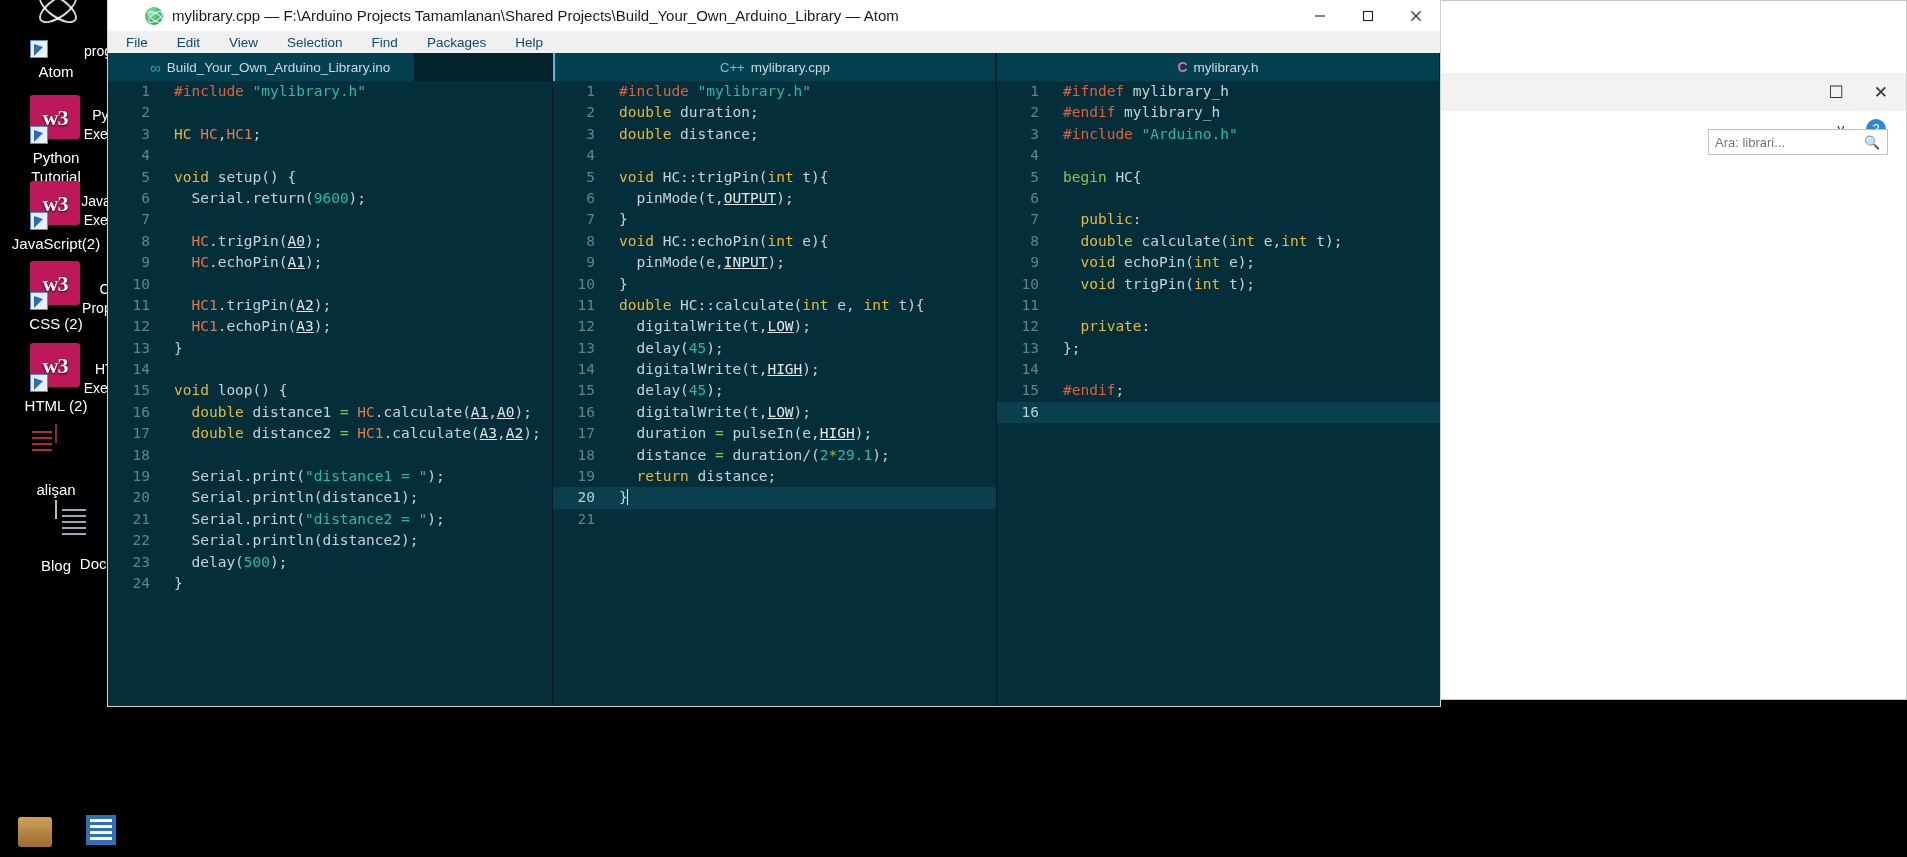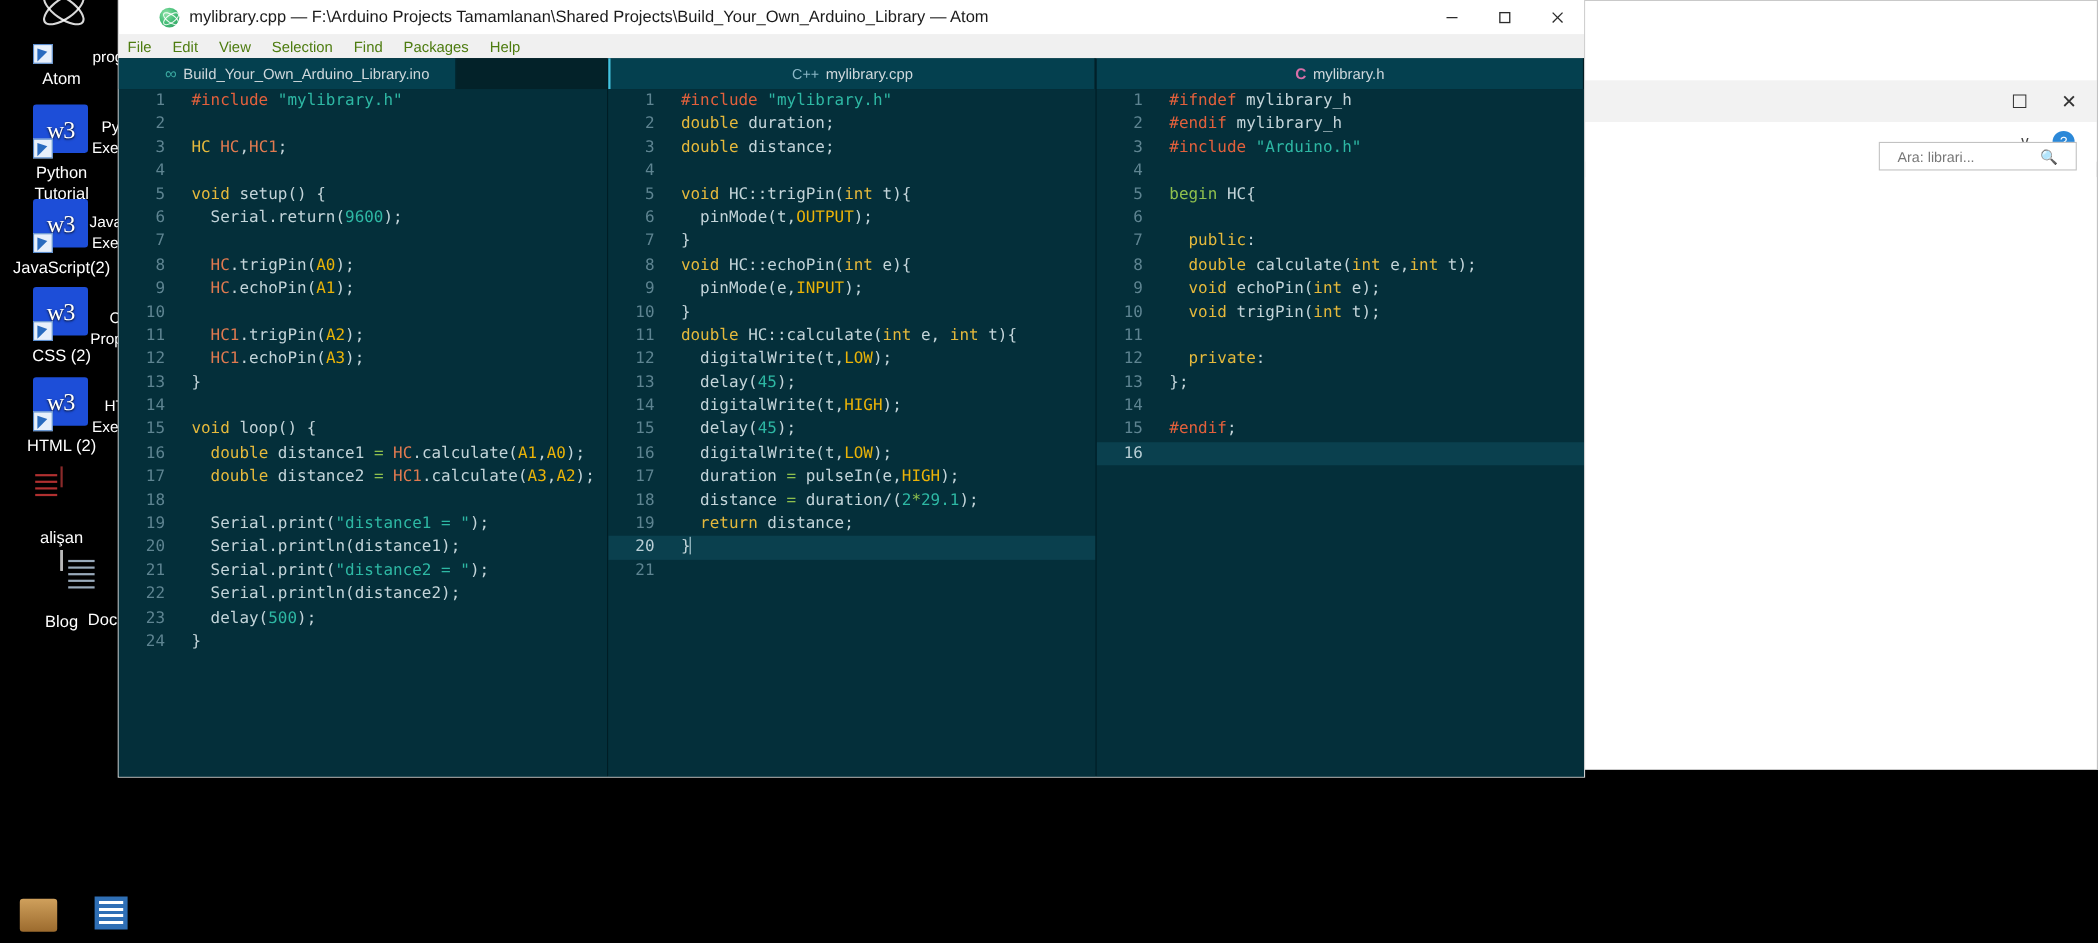--- a/index.html
+++ b/index.html
@@ -45,22 +45,22 @@
   .ic-atom::before, .ic-atom::after {
     content: ""; position: absolute; left: 50%; top: 50%;
     width: 40px; height: 16px; margin: -8px 0 0 -20px;
     border: 2px solid rgba(255,255,255,.85); border-radius: 50%;
   }
   .ic-atom::before { transform: rotate(35deg); }
   .ic-atom::after  { transform: rotate(-35deg); }
 
   .ic-w3 {
     width: 50px; height: 44px; margin-top: 3px;
-    background: #1d4ed8; border-radius: 3px;
-    color: #fff; font-weight: normal; font-size: 22px;
+    background: #be185d; border-radius: 3px;
+    color: #fff; font-weight: bold; font-size: 22px;
     display: flex; align-items: center; justify-content: center;
     font-family: "Liberation Serif", serif;
     letter-spacing: -1px;
   }
   .ic-book {
     width: 38px; height: 46px; margin: 3px auto 0;
     background: linear-gradient(90deg,#c33 0 9px,#f0e2b4 9px 100%);
     border: 1px solid #8a2a2a; position: relative;
   }
   .ic-book::after {
@@ -114,21 +114,21 @@
     color: #333; font-size: 15px;
   }
   #bg-window .bg-row2 {
     position: absolute; right: 0; top: 110px; height: 36px; width: 100%;
     background: #fff; display: flex; align-items: center; justify-content: flex-end;
     gap: 20px; padding-right: 20px; color: #444; font-size: 14px;
   }
   #bg-window .bg-search {
     position: absolute; right: 18px; top: 128px; width: 180px; height: 26px;
     border: 1px solid #c2c2c2; background: #fff;
-    display: flex; align-items: center; padding: 0 16px;
+    display: flex; align-items: center; padding: 0 6px;
     color: #777; font-size: 13px; justify-content: space-between;
   }
   #bg-window .bg-body { position: absolute; top: 160px; left:0; right:0; bottom:0; background: #fff; }
 
   
   #atom-window {
     position: absolute; left: 108px; top: 0; width: 1332px; height: 706px;
     background: #ffffff;
     box-shadow: 0 0 0 1px #d0d0d0;
     display: flex; flex-direction: column;
@@ -156,22 +156,22 @@
   .win-ctrls { margin-left: auto; display: flex; height: 31px; }
   .win-btn {
     width: 48px; height: 31px; display: flex; align-items: center; justify-content: center;
     color: #2b2b2b;
   }
   .win-btn svg { display: block; }
 
   .menubar {
     height: 22px; background: #f0f0f0;
     display: flex; align-items: center;
-    gap: 3px;
-    font-size: 13.5px; color: #4d7c0f;
+    padding-left: 10px; gap: 13px;
+    font-size: 13.5px; color: #0c4a6e;
     flex: 0 0 auto;
   }
   .menubar .mi { padding: 2px 8px; }
 
   .panes { flex: 1 1 auto; display: flex; background: #032e38; min-height: 0; }
   .pane { position: relative; display: flex; flex-direction: column; min-width:0; }
   .pane.p1 { width: 444px; }
   .pane.p2 { width: 444px; border-left: 1px solid #011b22; }
   .pane.p3 { width: 444px; border-left: 1px solid #011b22; }
 
@@ -211,21 +211,21 @@
   }
   .code-line.hl .gutter { color: #b9cfd6; }
   .codetext { padding-left: 12px; overflow: hidden; }
 
   
   .t-pre   { color: #e2603c; }  
   .t-str   { color: #2eb8a4; }
   .t-kw    { color: #e5b93c; }
   .t-plain { color: #c3d4d9; }
   .t-type  { color: #e07a50; }  
-  .t-const { color: #eab308; }  
+  .t-const { color: #e5e5e5; text-decoration: underline; }  
   .t-num   { color: #2eb8a4; }
   .t-op    { color: #8fc04e; }
   .t-cls   { color: #8fc04e; }
   .cursor {
     display: inline-block; width: 1px; height: 16px; background: #d7eef5;
     vertical-align: -3px; margin-left: -1px;
   }
 
   
   #taskbar-area { position: absolute; left: 0; bottom: 0; width: 1907px; height: 151px; background: #000; }

